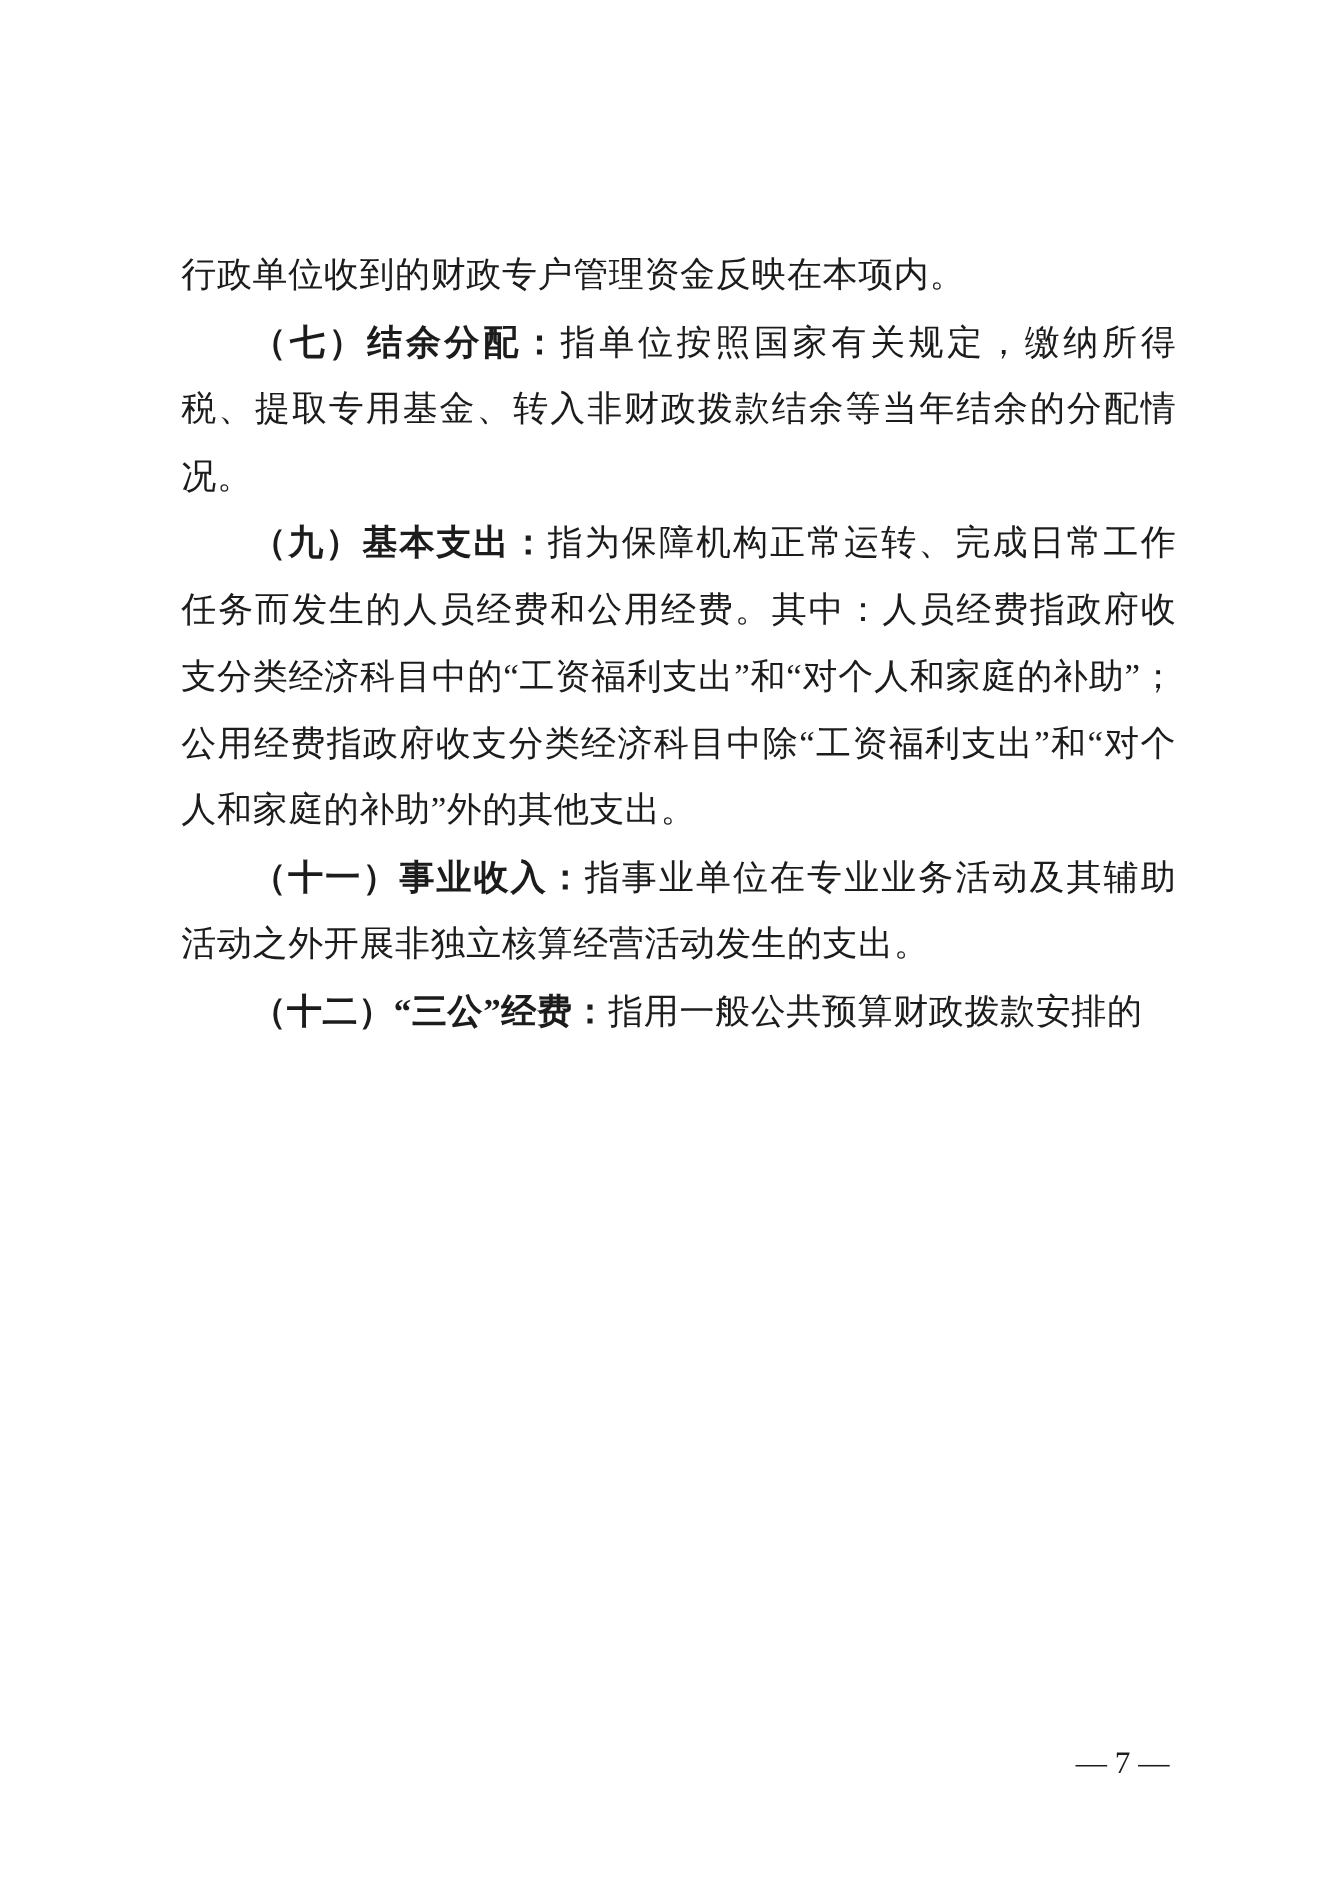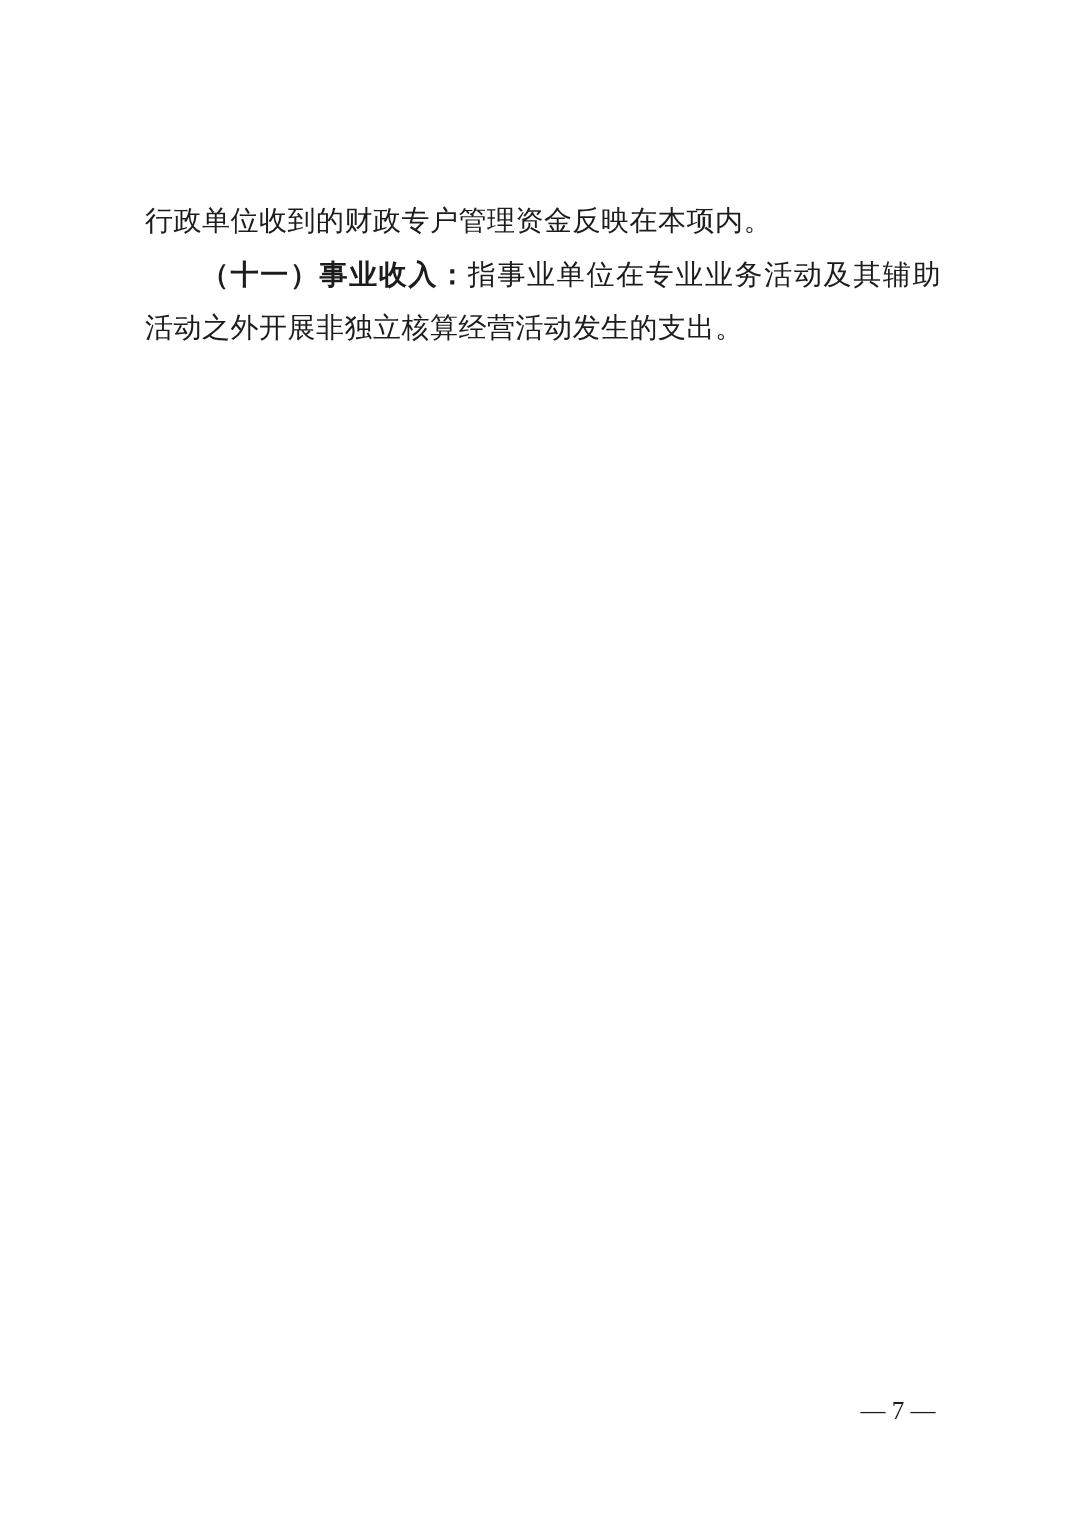--- a/index.html
+++ b/index.html
@@ -52,23 +52,26 @@
 </head>
 <body>
 
 <div class="page">
   <div class="content">
 
     <p class="para"><span>行政单位收到的财政专户管理资金反映在本项内。</span></p>
 
 
 
+    <p class="para indented"><span class="term">（七）结余分配：</span><span>指单位按照国家有关规定，缴纳所得税、提取专用基金、转入非财政拨款结余等当年结余的分配情况。</span></p>
 
 
+    <p class="para indented"><span class="term">（九）基本支出：</span><span>指为保障机构正常运转、完成日常工作任务而发生的人员经费和公用经费。其中：人员经费指政府收支分类经济科目中的“工资福利支出”和“对个人和家庭的补助”；公用经费指政府收支分类经济科目中除“工资福利支出”和“对个人和家庭的补助”外的其他支出。</span></p>
 
 
     <p class="para indented"><span class="term">（十一）事业收入：</span><span>指事业单位在专业业务活动及其辅助活动之外开展非独立核算经营活动发生的支出。</span></p>
 
+    <p class="para indented"><span class="term">（十二）“三公”经费：</span><span>指用一般公共预算财政拨款安排的</span></p>
 
   </div>
 
   <div class="page-number">— 7 —</div>
 </div>
 
 </body></html>

